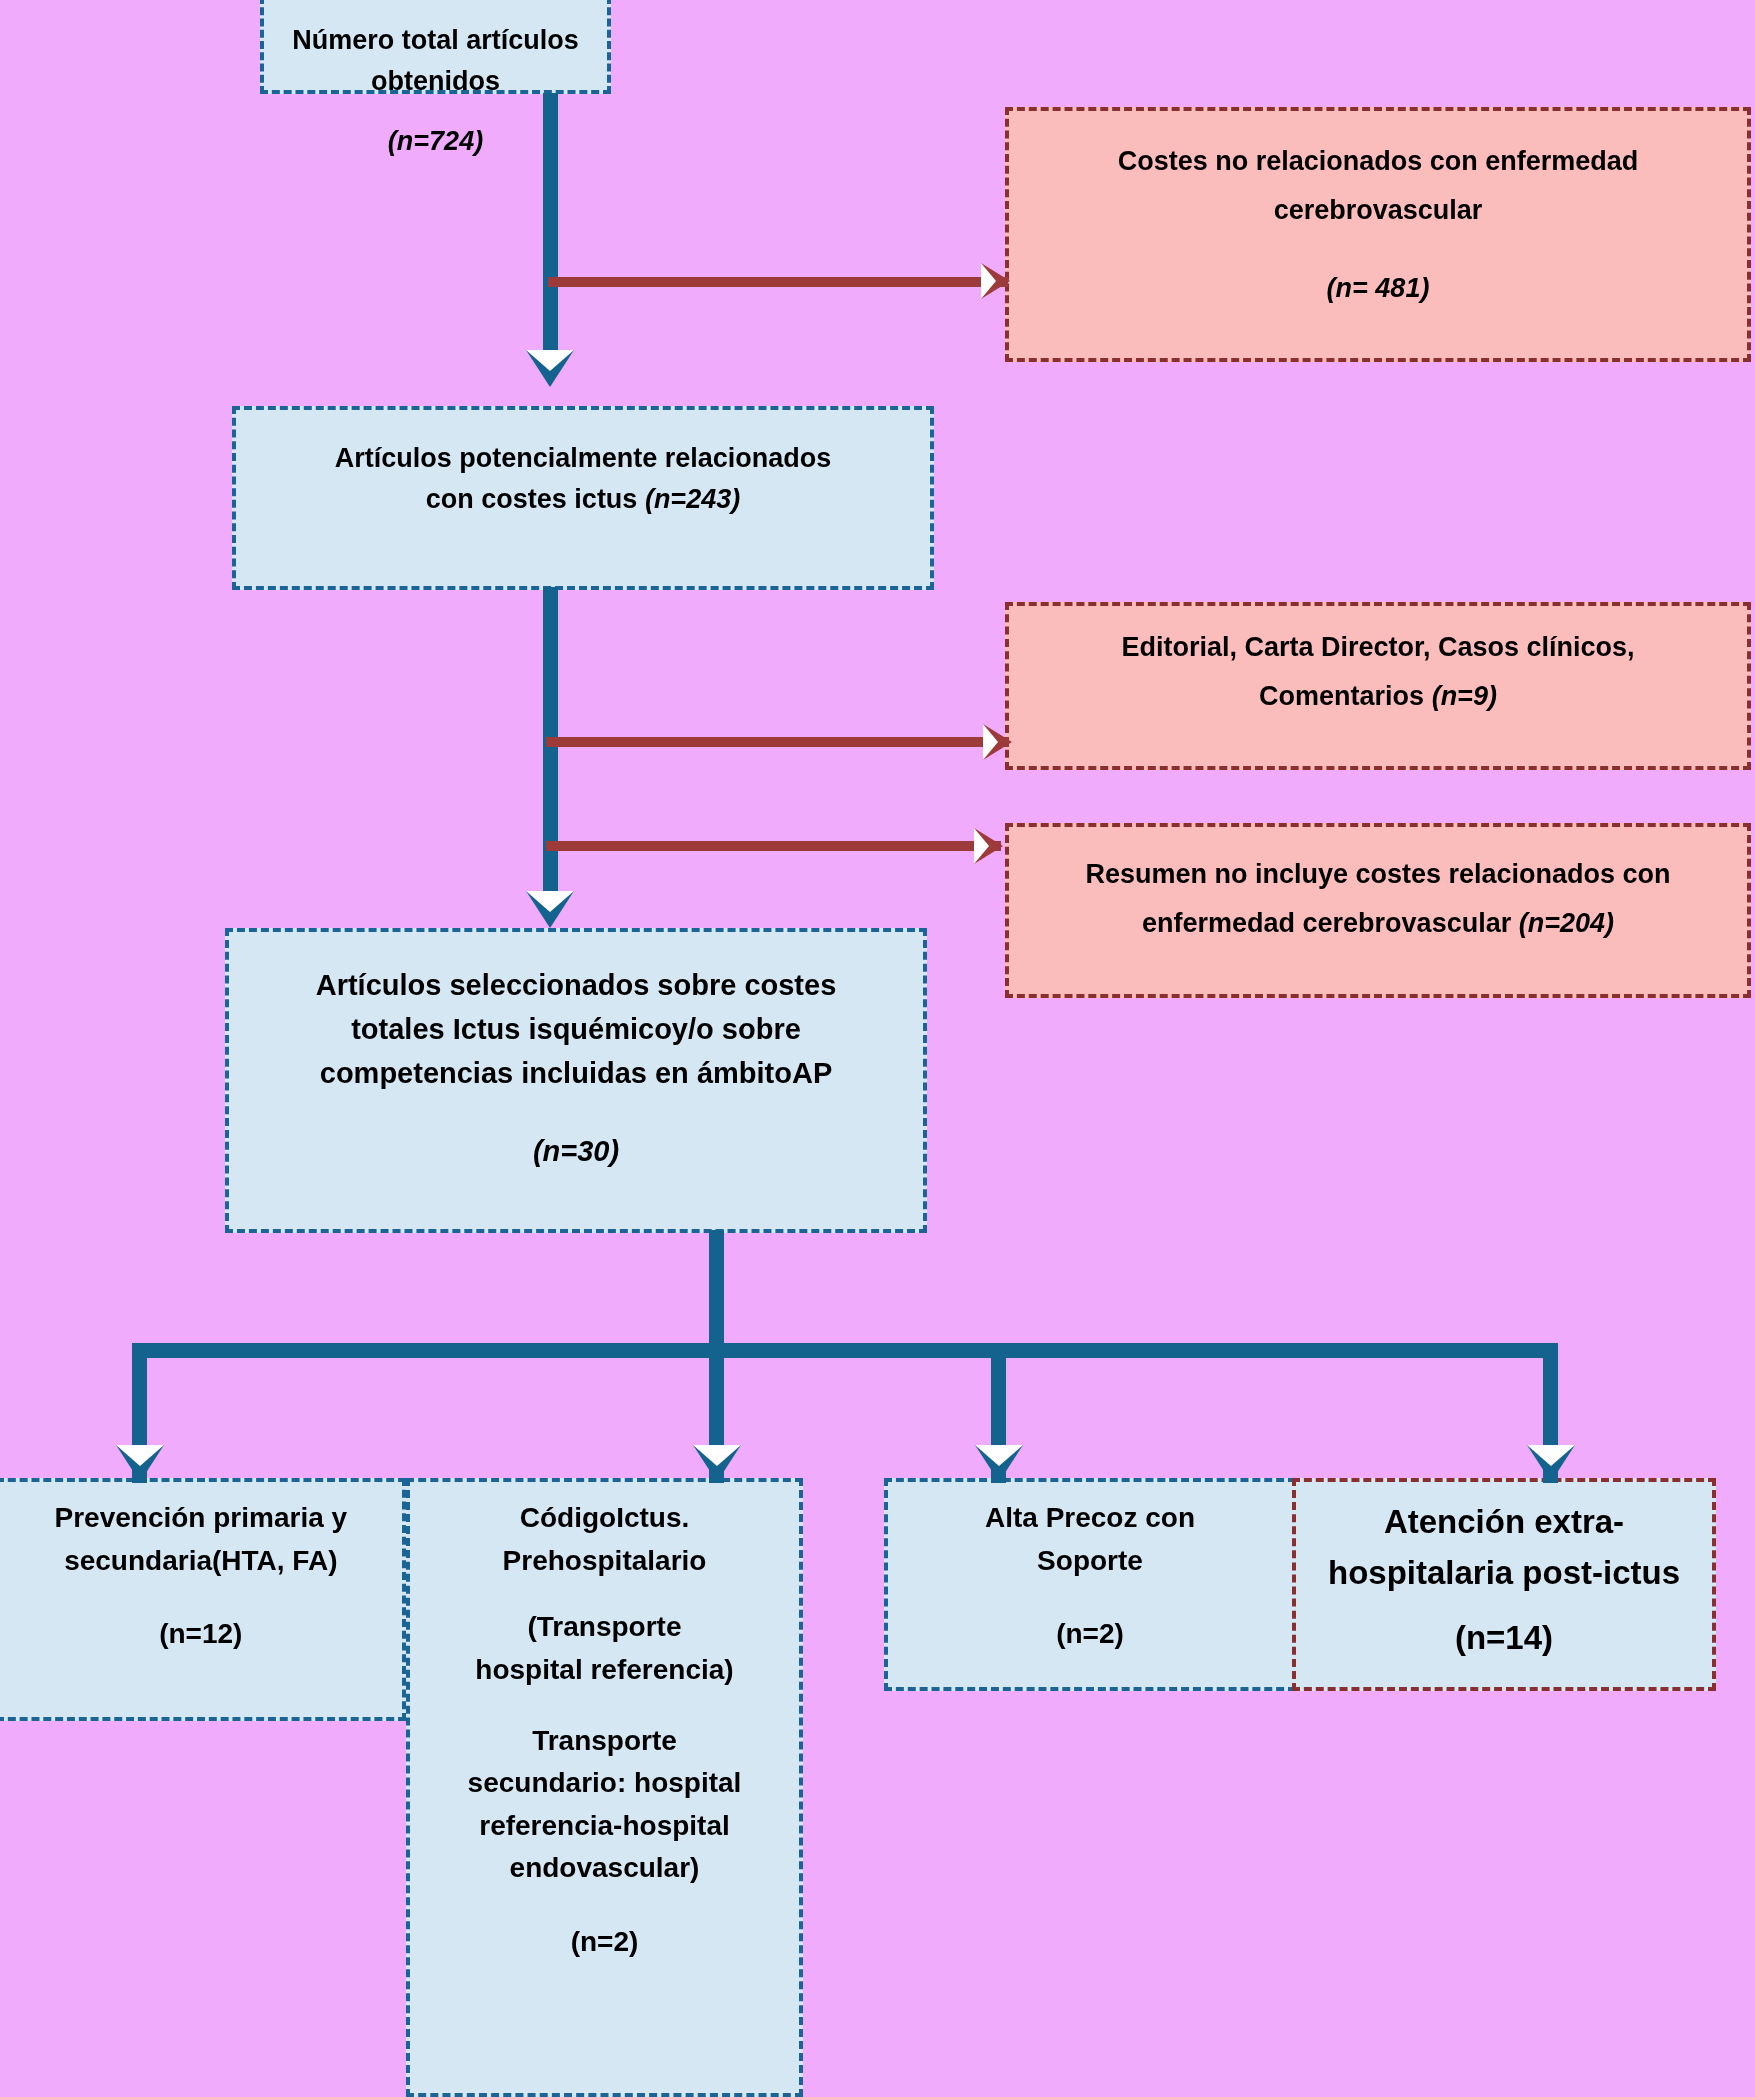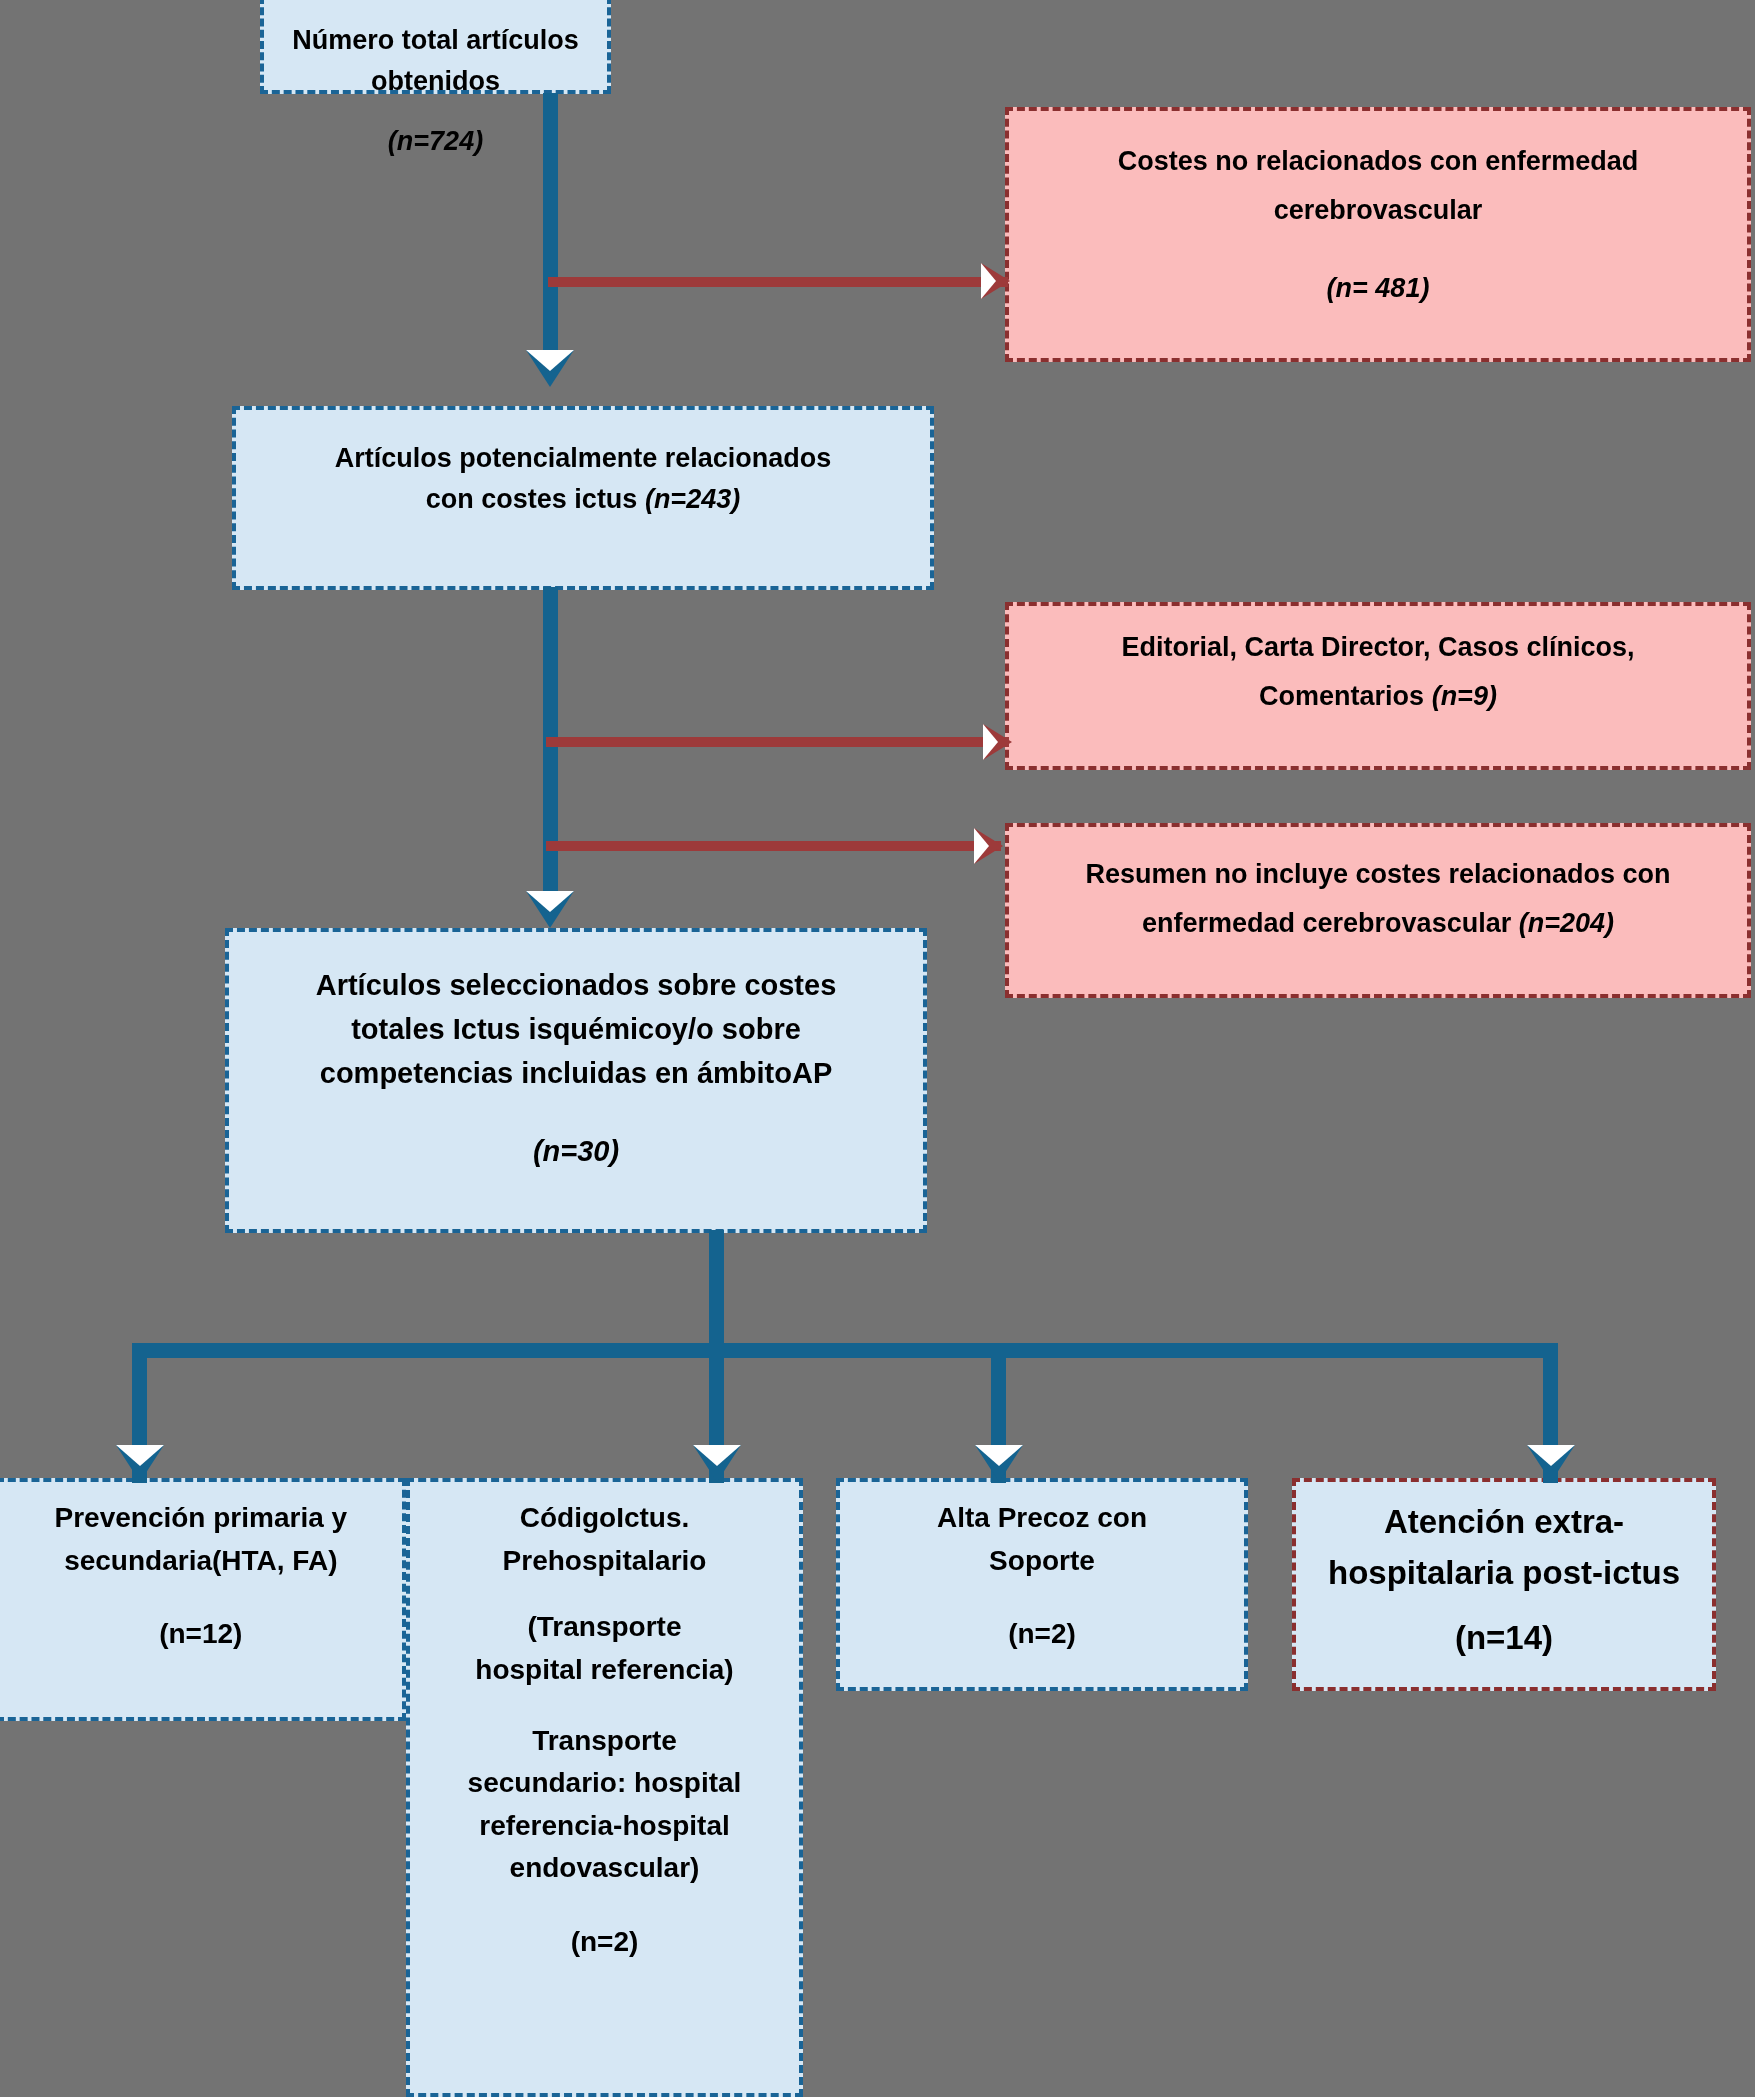--- a/index.html
+++ b/index.html
@@ -4,21 +4,21 @@
 <style>
   html,body{margin:0;padding:0;background:#ffffff;}
   body{
     font-family:"Liberation Sans","DejaVu Sans",sans-serif;
     -webkit-font-smoothing:antialiased;
   }
   #stage{
     position:relative;
     width:1756px;
     height:2097px;
-    background:#737373;
+    background:#f0abfc;
     overflow:hidden;
   }
 
   
   .node{
     position:absolute;
     box-sizing:border-box;
     display:flex;
     flex-direction:column;
     align-items:center;
@@ -120,21 +120,21 @@
     <span class="ln">Prehospitalario</span>
     <span class="ln" style="margin-top:24px;">(Transporte</span>
     <span class="ln">hospital referencia)</span>
     <span class="ln" style="margin-top:28px;">Transporte</span>
     <span class="ln">secundario: hospital</span>
     <span class="ln">referencia-hospital</span>
     <span class="ln">endovascular)</span>
     <span class="ln" style="margin-top:31px;">(n=2)</span>
   </div>
 
-  <div class="node fill-blue brd-blue ital" style="left:836px;top:1478px;width:412px;height:213px;padding-top:15.4px;font-size:28px;">
+  <div class="node fill-blue brd-blue ital" style="left:884px;top:1478px;width:412px;height:213px;padding-top:15.4px;font-size:28px;">
     <span class="ln">Alta Precoz con</span>
     <span class="ln">Soporte</span>
     <span class="ln" style="margin-top:31px;">(n=2)</span>
   </div>
 
   <div class="node fill-blue brd-red ital" style="left:1292px;top:1478px;width:424px;height:213px;padding-top:15.4px;font-size:33px;">
     <span class="ln">Atención extra-</span>
     <span class="ln">hospitalaria post-ictus</span>
     <span class="ln" style="margin-top:15px;">(n=14)</span>
   </div>

